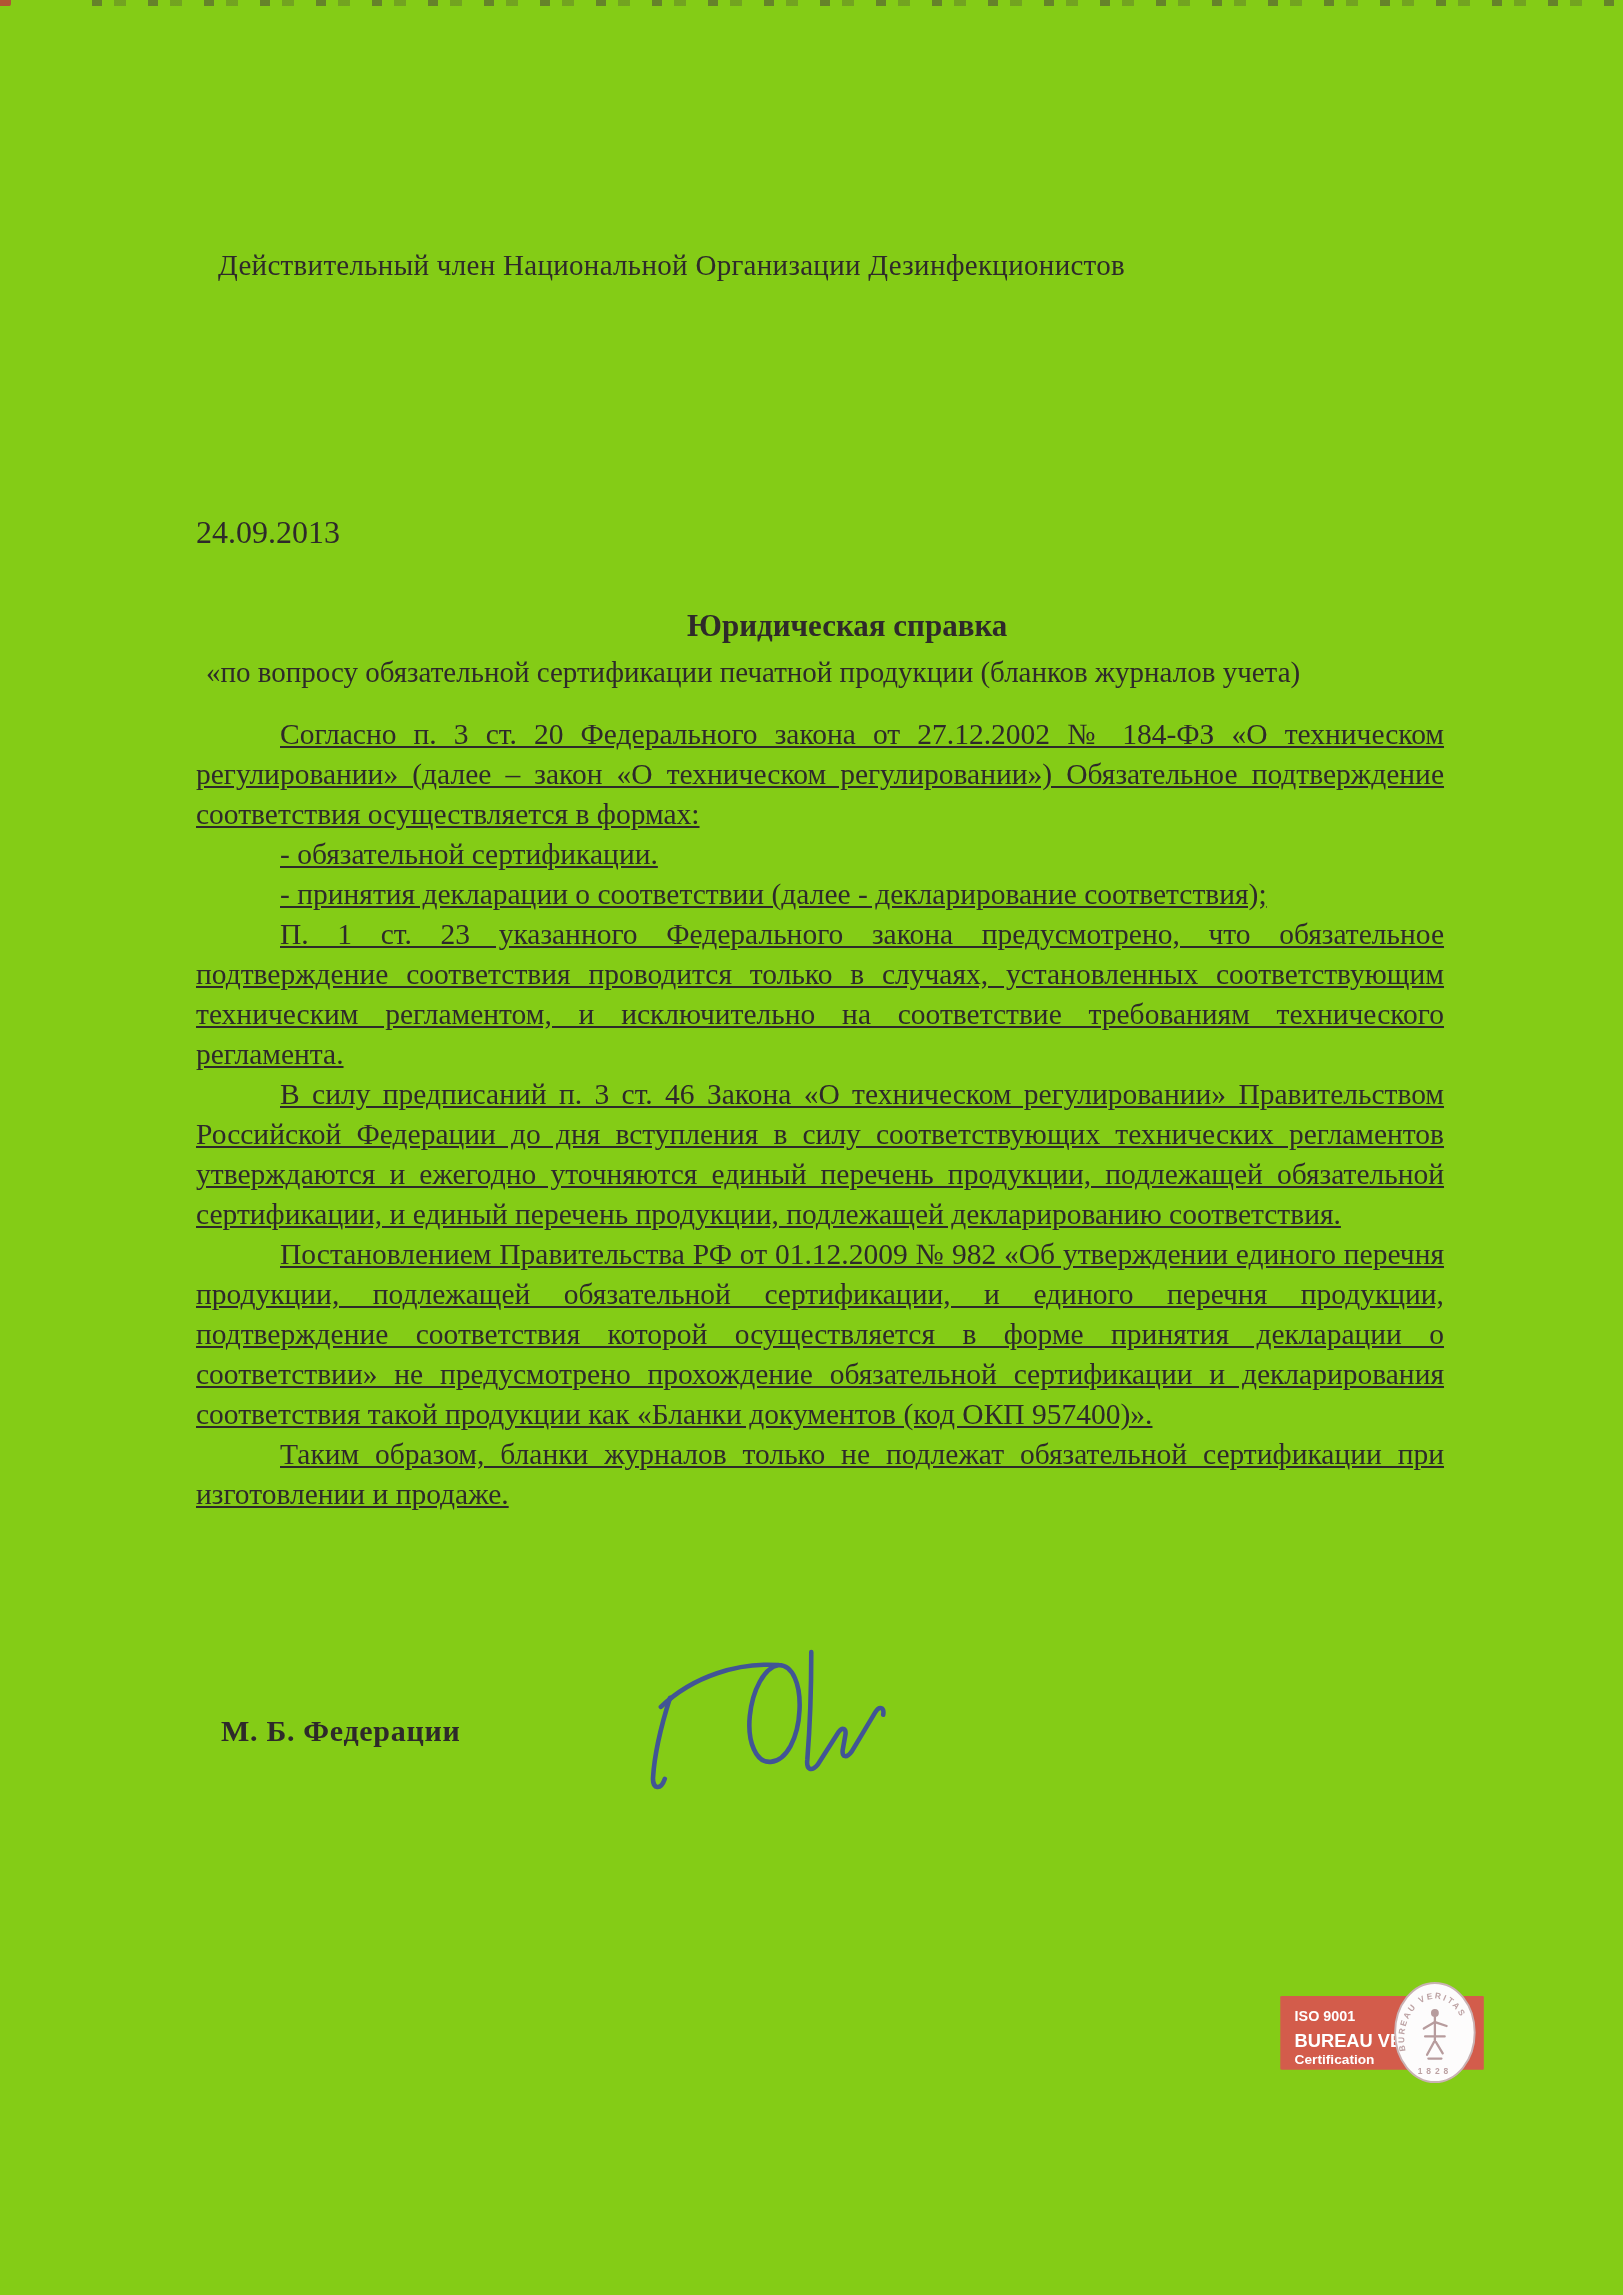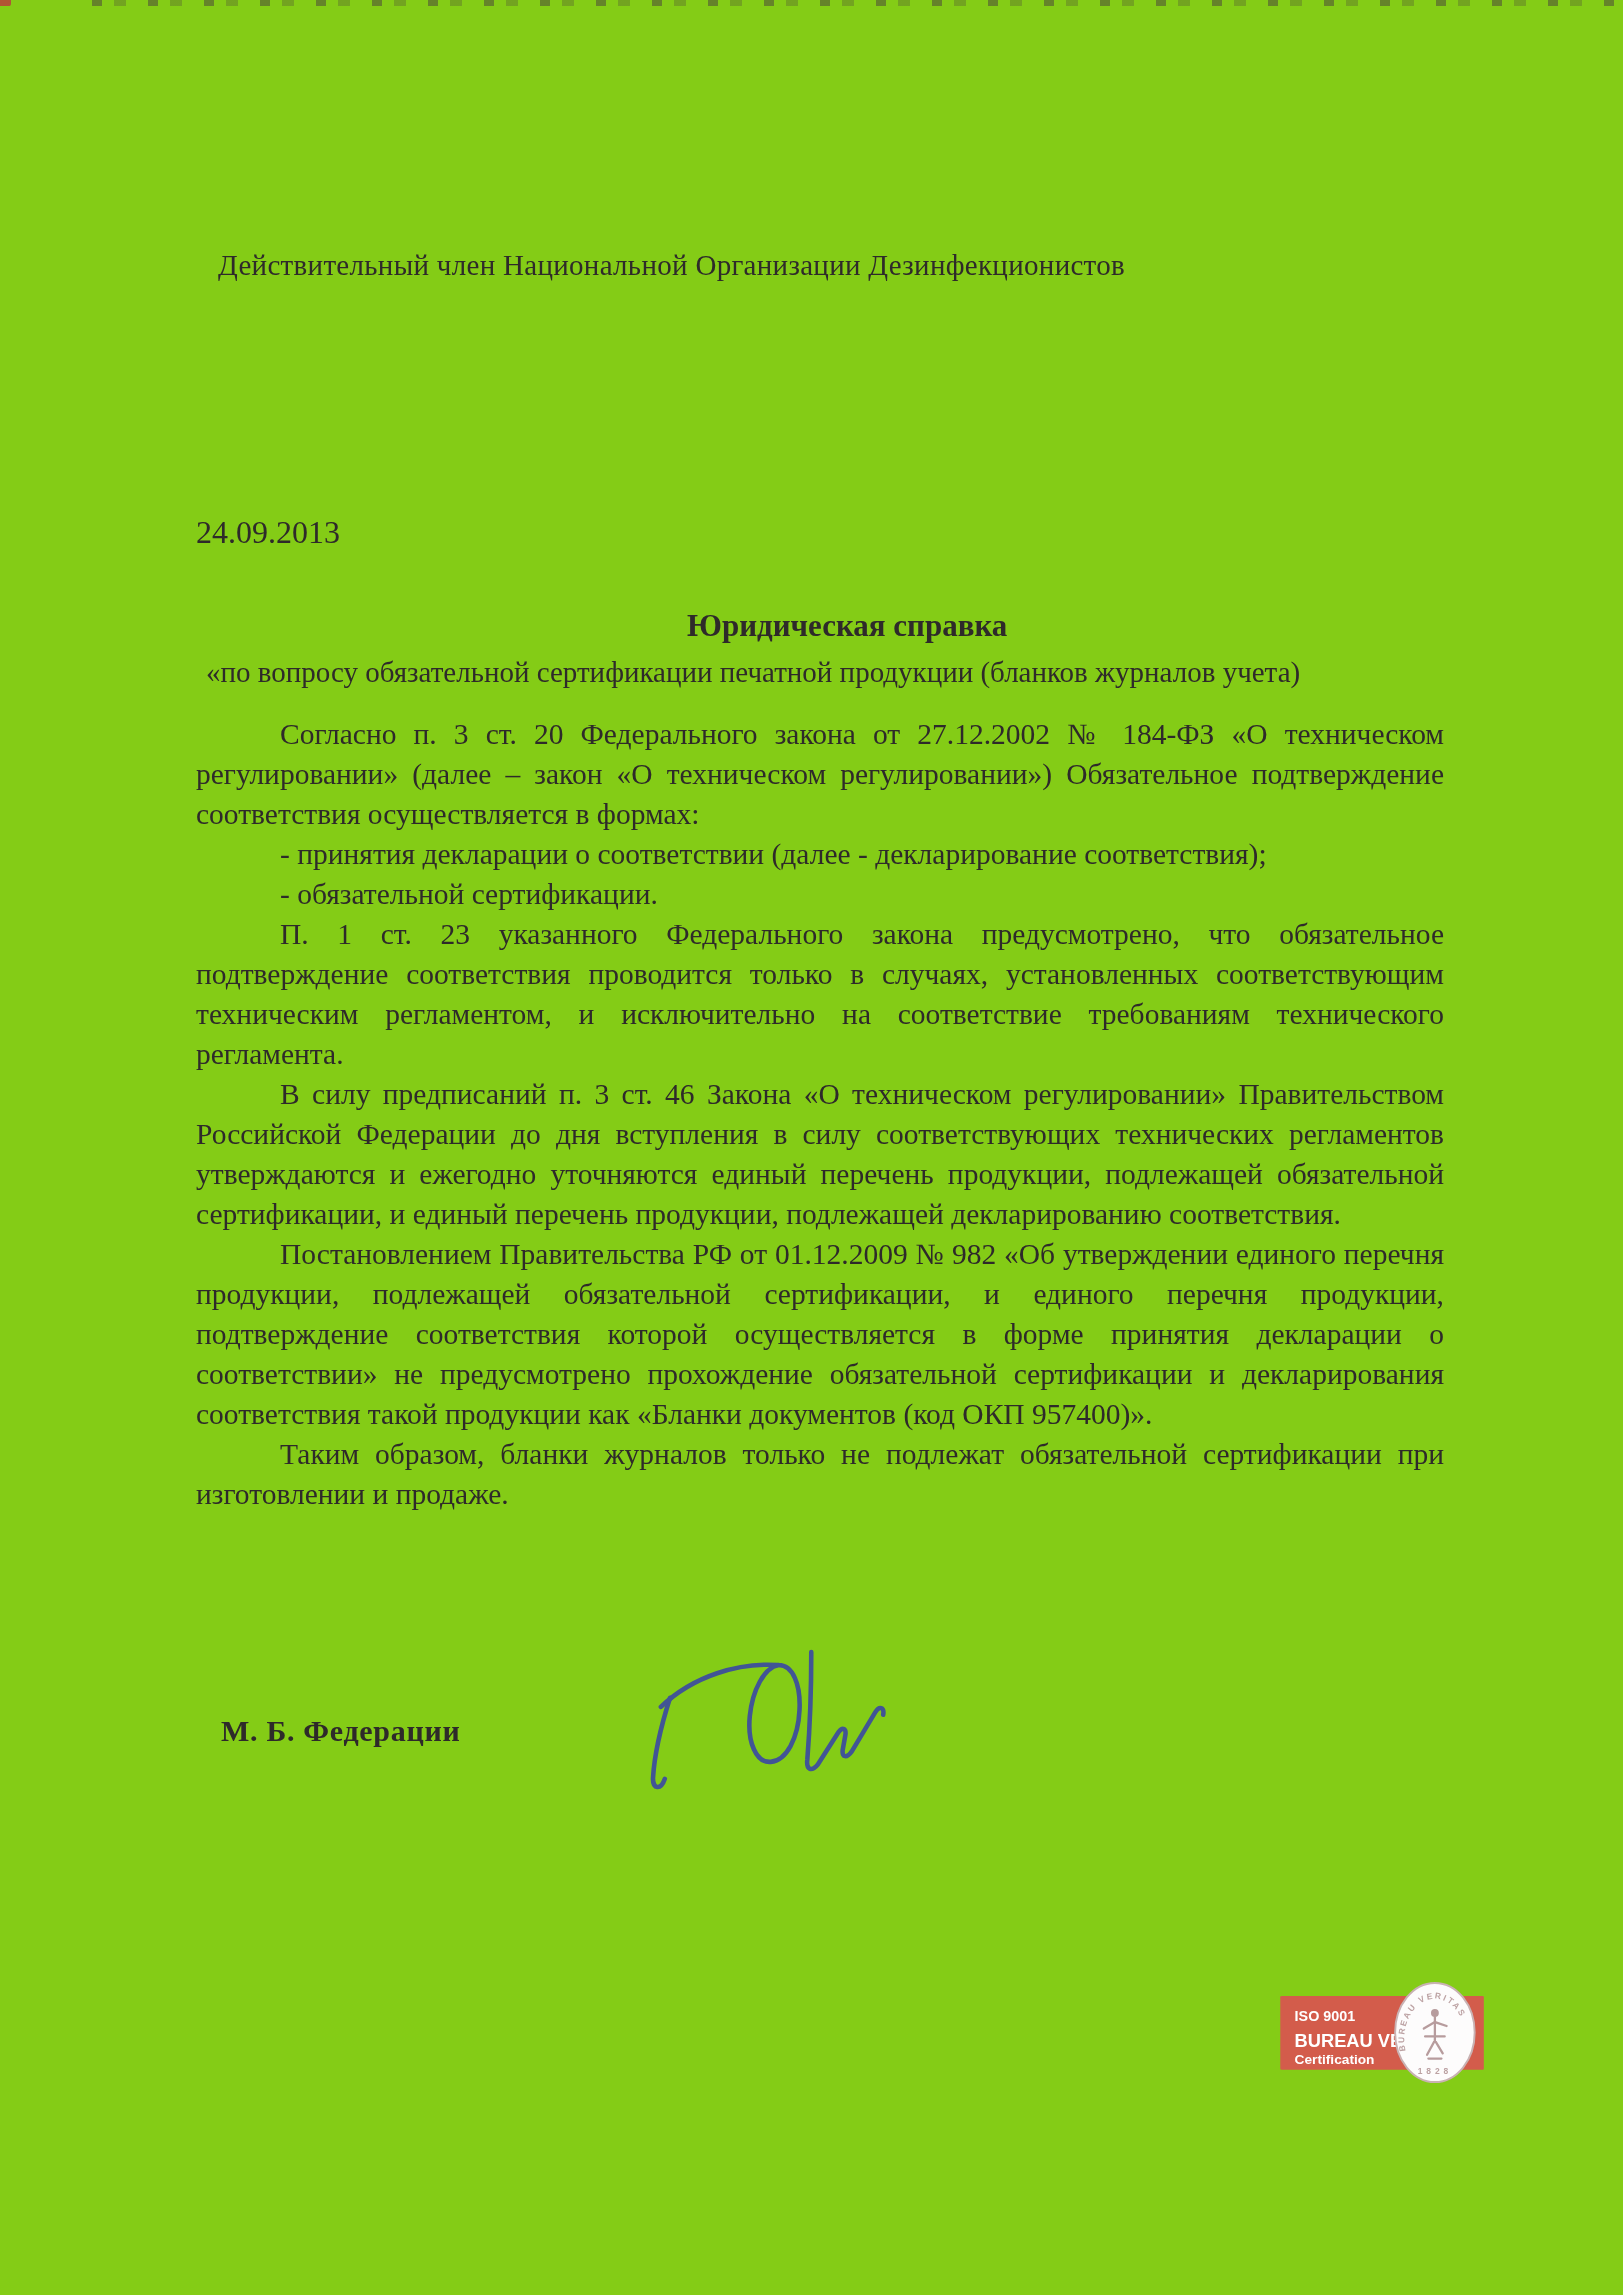--- a/index.html
+++ b/index.html
@@ -24,21 +24,21 @@
     left:0;top:0;width:10.5px;height:5.9px;
     background:#b8403a;opacity:.85;border-radius:0 0 2.6px 0;
   }
   
   .membership{left:218px;top:249px;font-size:29px;letter-spacing:0.3px;white-space:nowrap;}
   .addressee{left:979px;top:395px;width:511px;font-weight:bold;font-style:italic;font-size:29.5px;line-height:43px;}
   .date-line{left:196px;top:514px;font-size:32px;}
   .doc-title{left:687px;top:576px;font-size:31px;font-weight:bold;white-space:nowrap;margin-top:32px;}
   .subject{left:206px;top:656px;font-size:29px;white-space:nowrap;}
   .body-flow{left:196px;top:714px;width:1248px;font-size:29.5px;line-height:40px;}
-  .body-flow p{margin:0;text-indent:84px;text-align:justify;}
+  .body-flow p{margin:0;text-indent:84px;text-align:justify;text-decoration:underline;}
   .body-flow p.list-line{text-align:left;}
   .signatory{left:221px;top:1714px;font-size:30px;font-weight:bold;letter-spacing:0.7px;white-space:nowrap;}
   .signature-svg{left:615px;top:1635px;}
   .stamp-svg{left:1276px;top:1979px;}
   .stamp-band-text{font-family:"Liberation Sans","DejaVu Sans",sans-serif;font-weight:bold;}
   .seal-text{font-family:"Liberation Sans","DejaVu Sans",sans-serif;font-weight:bold;}
 </style>
 </head>
 <body>
 
@@ -51,22 +51,22 @@
 
 
   <div class="abs date-line">24.09.2013</div>
 
   <div class="abs doc-title">Юридическая справка</div>
 
   <div class="abs subject">«по вопросу обязательной сертификации печатной продукции (бланков журналов учета)</div>
 
   <div class="abs body-flow">
     <p>Согласно п. 3 ст. 20 Федерального закона от 27.12.2002 № 184-ФЗ «О техническом регулировании» (далее – закон «О техническом регулировании») Обязательное подтверждение соответствия осуществляется в формах:</p>
+    <p class="list-line">- обязательной сертификации.</p>
     <p class="list-line">- принятия декларации о соответствии (далее - декларирование соответствия);</p>
-    <p class="list-line">- обязательной сертификации.</p>
     <p>П. 1 ст. 23 указанного Федерального закона предусмотрено, что обязательное подтверждение соответствия проводится только в случаях, установленных соответствующим техническим регламентом, и исключительно на соответствие требованиям технического регламента.</p>
     <p>В силу предписаний п. 3 ст. 46 Закона «О техническом регулировании» Правительством Российской Федерации до дня вступления в силу соответствующих технических регламентов утверждаются и ежегодно уточняются единый перечень продукции, подлежащей обязательной сертификации, и единый перечень продукции, подлежащей декларированию соответствия.</p>
     <p>Постановлением Правительства РФ от 01.12.2009 № 982 «Об утверждении единого перечня продукции, подлежащей обязательной сертификации, и единого перечня продукции, подтверждение соответствия которой осуществляется в форме принятия декларации о соответствии» не предусмотрено прохождение обязательной сертификации и декларирования соответствия такой продукции как «Бланки документов (код ОКП 957400)».</p>
     <p>Таким образом, бланки журналов только не подлежат обязательной сертификации при изготовлении и продаже.</p>
   </div>
 
   <div class="abs signatory">М. Б. Федерации</div>
 
   <svg class="abs signature-svg" width="301" height="170" viewBox="0 0 460 260">
     <g fill="none" stroke-width="7" stroke-linecap="round" stroke-linejoin="round" opacity="0.92" stroke="#3c4ba0">

